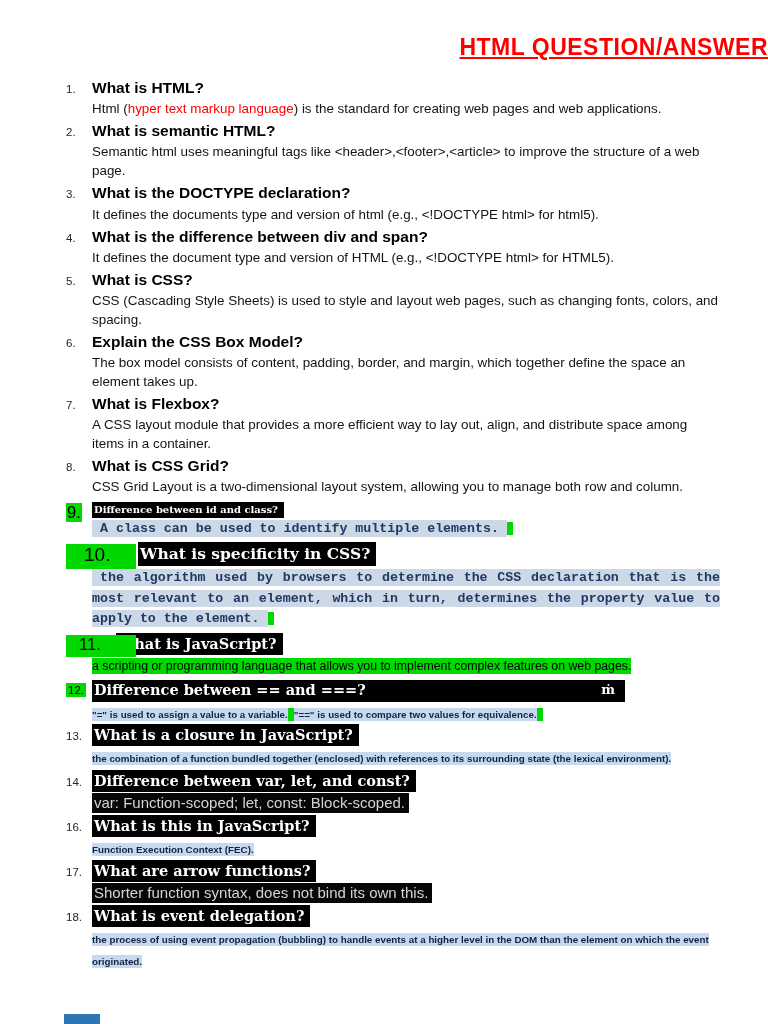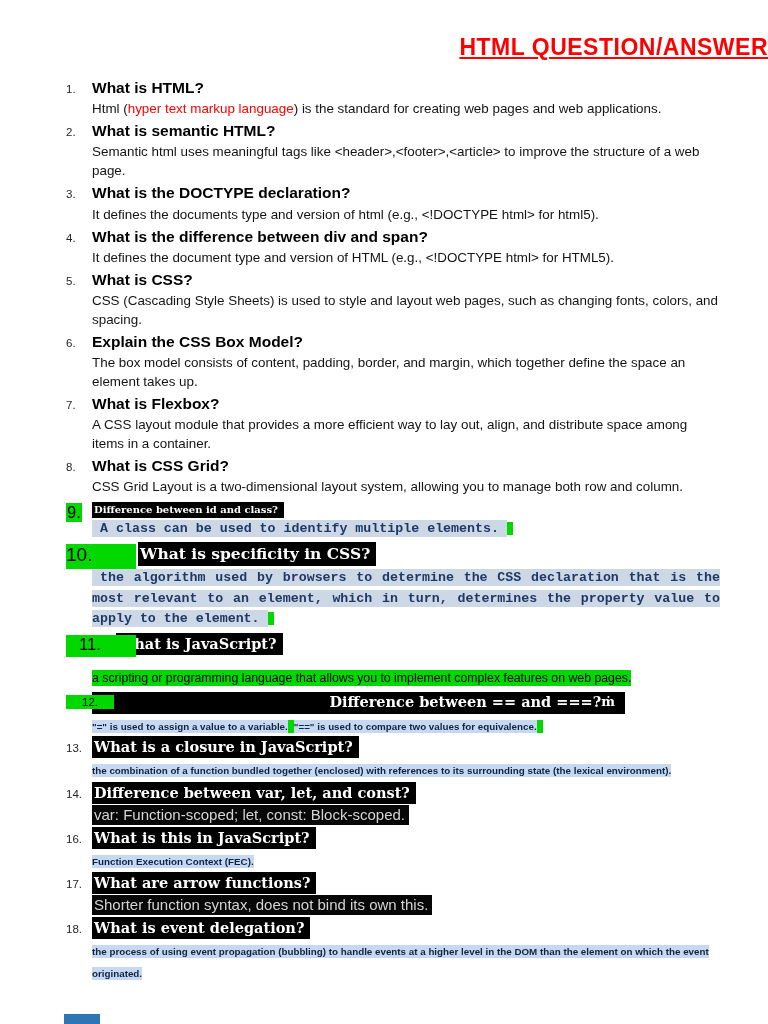--- a/index.html
+++ b/index.html
@@ -24,32 +24,32 @@
     font-family:"DejaVu Serif",serif;font-weight:700;font-size:14.5px;color:#fff}
   .v-hl9 .q-text,.v-hl10 .q-text,.v-hl11 .q-text,.v-hlsm .q-text,.v-hlgrey .q-text{
     background:#000;padding:2px 6px 3px 2px}
 
   .v-hl9{margin-top:6px}
   .v-hl9 .num{font-size:16.5px;background:#00d800;color:#000;top:0;padding:0 1px}
   .v-hl9 .q{font-size:10px}
   .v-hl9 .a{margin-top:2px}
 
   .v-hl10{margin-top:6px}
-  .v-hl10 .num{font-size:19px;background:#00d800;color:#000;top:0;width:70px;height:25px;padding-left:0}
+  .v-hl10 .num{font-size:19px;background:#00d800;color:#000;top:0;width:70px;height:25px;padding-left:18px}
   .v-hl10 .q{margin-left:46px;font-size:15.5px}
   .v-hl10 .a{margin-top:2px;text-align:justify}
 
   .v-hl11{margin-top:6px}
   .v-hl11 .num{font-size:16.5px;background:#00d800;color:#000;top:0;width:70px;height:22px;padding-left:13px}
   .v-hl11 .q{margin-left:24px}
-  .v-hl11 .a{margin-top:14px}
+  .v-hl11 .a{margin-top:2px}
 
   .v-hl12{margin-top:5px}
-  .v-hl12 .num{font-size:11.5px;background:#00d800;color:#000;top:3px;padding:1px 16px}
-  .v-hl12 .q{background:#000;display:flex;justify-content:flex-end;align-items:center;width:533px;padding:1px 10px 2px 2px}
+  .v-hl12 .num{font-size:11.5px;background:#00d800;color:#000;top:3px;padding:1px 2px}
+  .v-hl12 .q{background:#000;display:flex;justify-content:space-between;align-items:center;width:533px;padding:1px 10px 2px 2px}
   .v-hl12 .q-suffix{font-size:13px}
   .v-hl12 .a{margin-top:2px}
 
   .v-hlsm{margin-top:4px}
   .v-hlsm .num,.v-hlgrey .num{top:4px}
   .v-hlsm .a{margin-top:1px;line-height:1.35}
 
   .v-hlgrey{margin-top:4px}
   .v-hlgrey .a{margin-top:2px}
 

